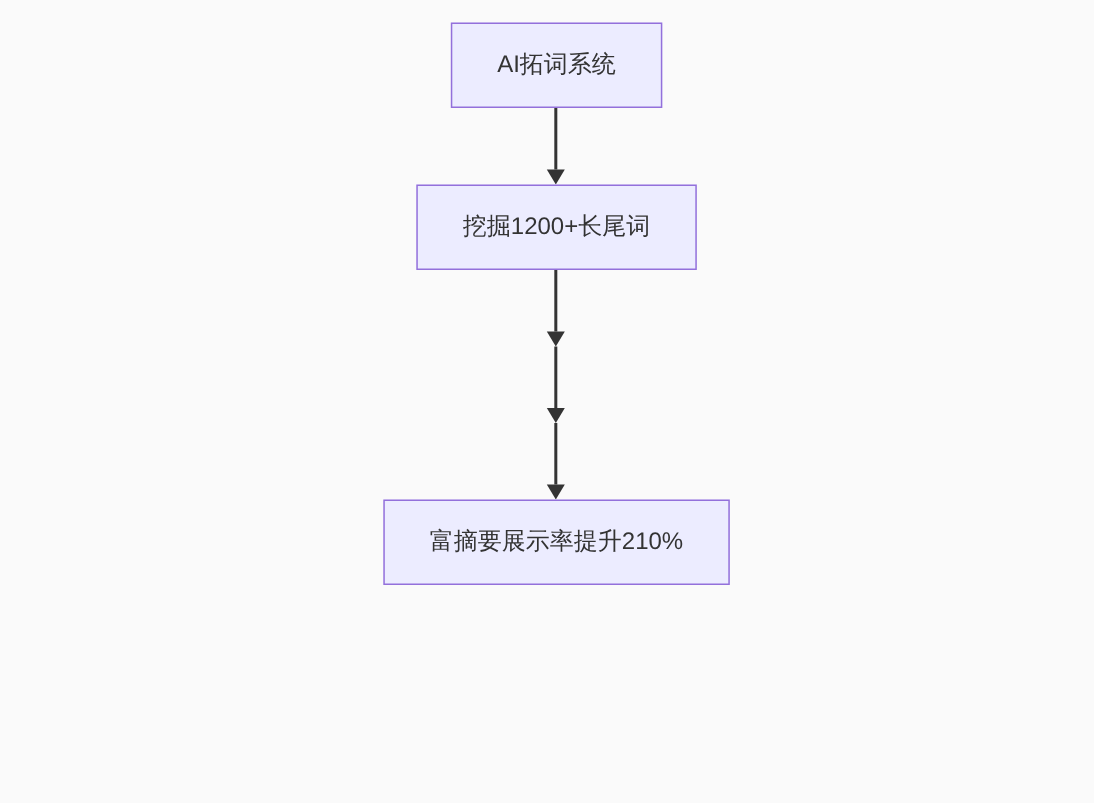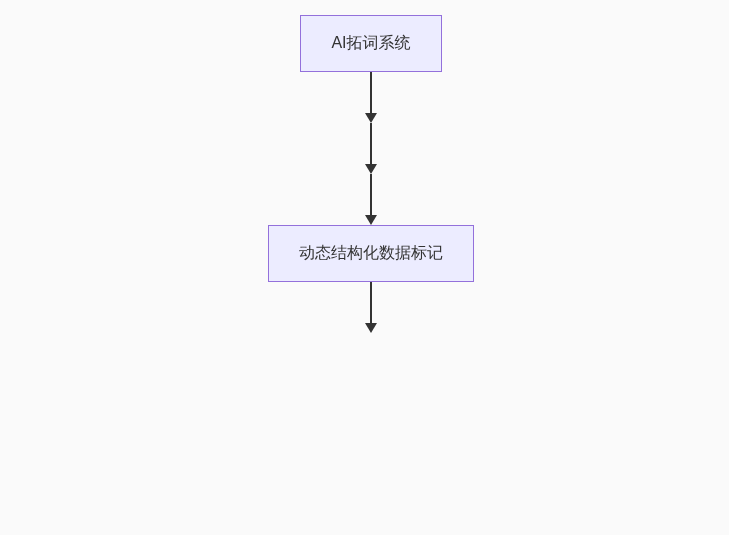--- a/index.html
+++ b/index.html
@@ -59,35 +59,38 @@
 
   <div class="node">
     <span>AI拓词系统</span>
   </div>
 
   <div class="arrow">
     <div class="shaft"></div>
     <div class="head"></div>
   </div>
 
+  <div class="node">
+    <span>挖掘1200+长尾词</span>
+  </div>
+
+  <div class="arrow">
+    <div class="shaft"></div>
+    <div class="head"></div>
+  </div>
+
 
   <div class="arrow">
     <div class="shaft"></div>
     <div class="head"></div>
   </div>
 
 
   <div class="arrow">
     <div class="shaft"></div>
     <div class="head"></div>
   </div>
 
   <div class="node">
-    <span>动态结构化数据标记</span>
+    <span>富摘要展示率提升210%</span>
   </div>
-
-  <div class="arrow">
-    <div class="shaft"></div>
-    <div class="head"></div>
-  </div>
-
 
 </div>
 
 </body></html>

